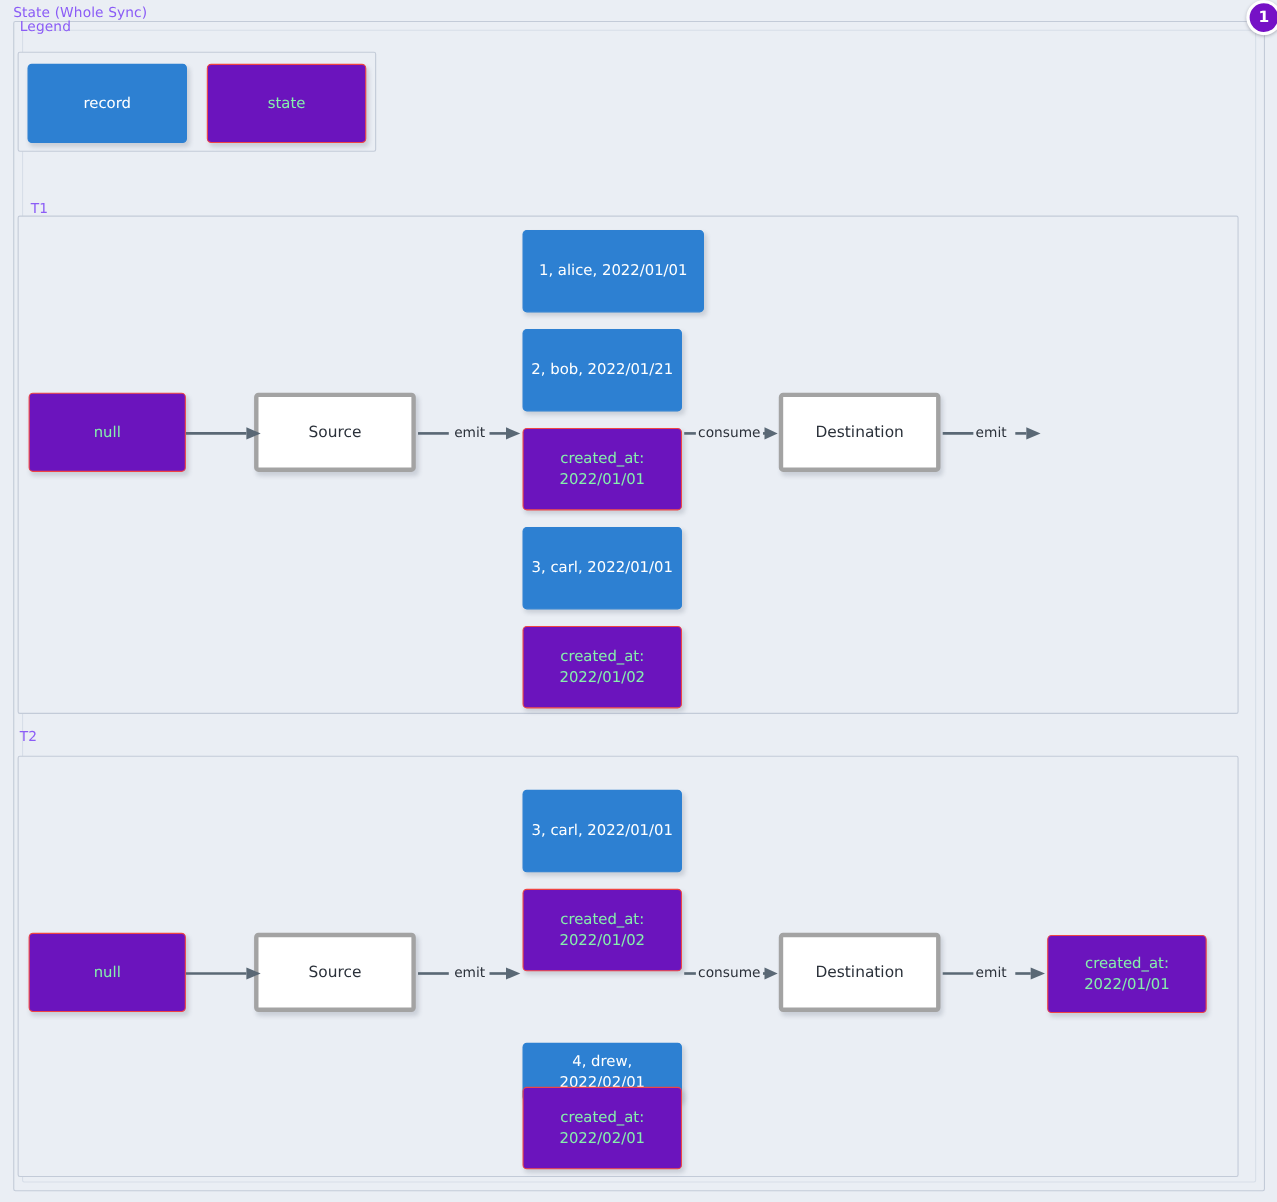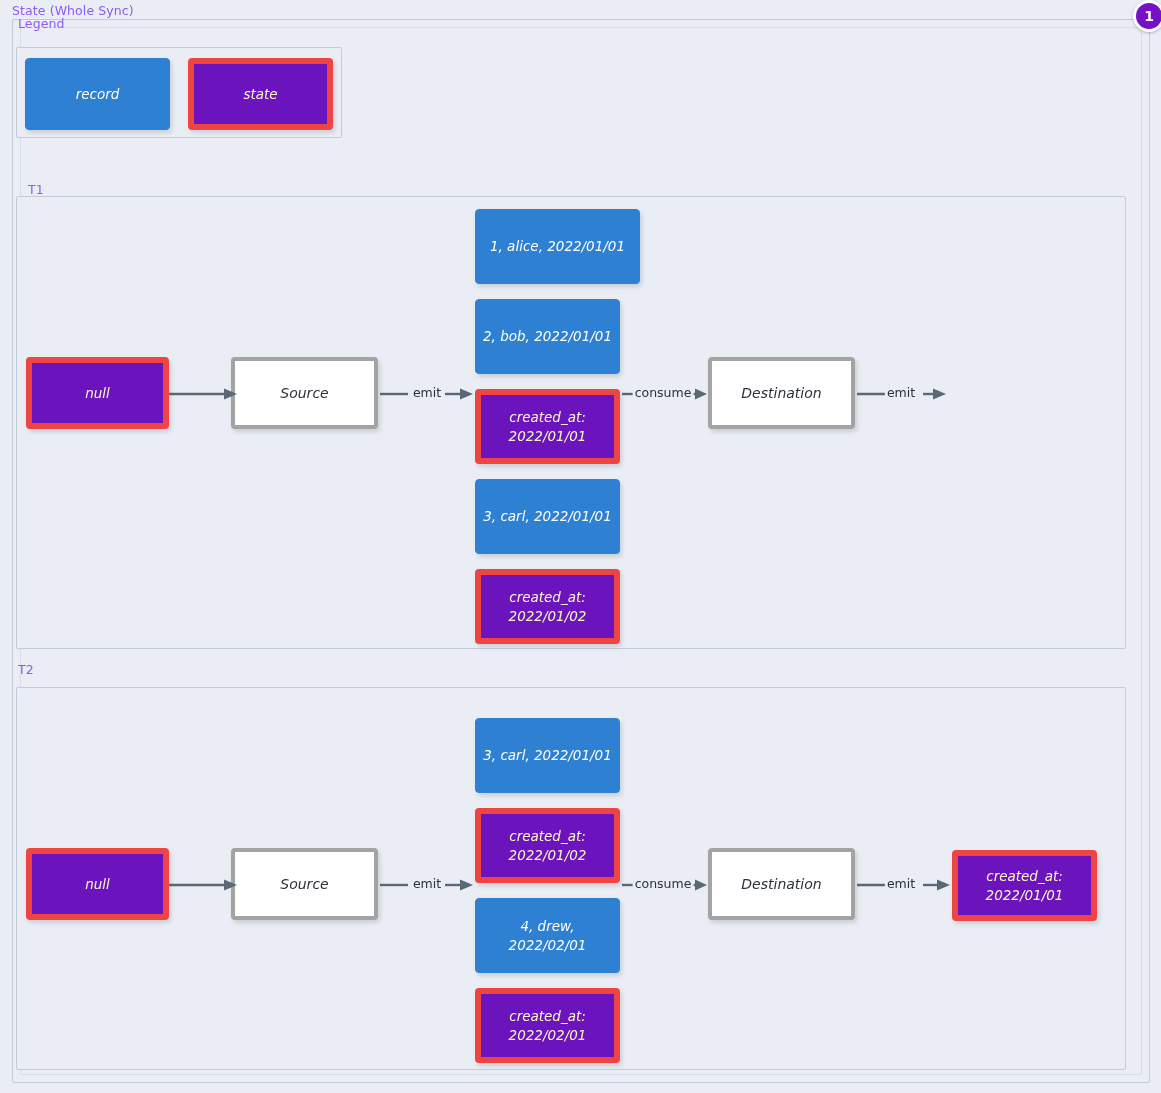--- a/index.html
+++ b/index.html
@@ -41,31 +41,30 @@
     border-radius: 4px;
     display: flex;
     align-items: center;
     justify-content: center;
     text-align: center;
     font-size: 13.5px;
     line-height: 19px;
     box-shadow: 2px 3px 4px rgba(90,100,120,0.22);
     padding: 2px 6px;
     white-space: pre-line;
-    font-style: italic;
   }
   .node.record {
     background: #2d80d2;
     color: #ffffff;
     border: 1px solid #2d80d2;
   }
   .node.state {
     background: #6b14bd;
-    color: #fef9c3;
-    border: 6px solid #ef4444;
+    color: #86efac;
+    border: 1px solid #ef4444;
   }
   .node.plain {
     background: #ffffff;
     color: #2b313a;
     border: 4px solid #a3a3a3;
     font-size: 14px;
   }
 
   
   .edge {
@@ -118,21 +117,21 @@
 <div class="node record" style="left:25px; top:58px; width:145px; height:72px;">record</div>
 <div class="node state" style="left:188px; top:58px; width:145px; height:72px;">state</div>
 
 <div class="frame-label" style="left:28px; top:183px;">T1</div>
 <div class="frame" style="left:16px; top:196px; width:1110px; height:453px;"></div>
 
 <div class="node state" style="left:26px; top:357px; width:143px; height:72px;">null</div>
 <div class="node plain" style="left:231px; top:357px; width:147px; height:72px;">Source</div>
 
 <div class="node record" style="left:475px; top:209px; width:165px; height:75px;">1, alice, 2022/01/01</div>
-<div class="node record" style="left:475px; top:299px; width:145px; height:75px;">2, bob, 2022/01/01</div>
+<div class="node record" style="left:475px; top:299px; width:145px; height:75px;">2, bob, 2022/01/21</div>
 <div class="node state" style="left:475px; top:389px; width:145px; height:75px;">created_at:
 2022/01/01</div>
 <div class="node record" style="left:475px; top:479px; width:145px; height:75px;">3, carl, 2022/01/01</div>
 <div class="node state" style="left:475px; top:569px; width:145px; height:75px;">created_at:
 2022/01/02</div>
 
 <div class="node plain" style="left:708px; top:357px; width:147px; height:72px;">Destination</div>
 
 <div class="edge" style="left:169px; top:386px;">
   <svg width="70" height="16" viewBox="0 0 70 16">
@@ -170,21 +169,21 @@
 
 <div class="frame-label" style="left:18px; top:663px;">T2</div>
 <div class="frame" style="left:16px; top:687px; width:1110px; height:383px;"></div>
 
 <div class="node state" style="left:26px; top:848px; width:143px; height:72px;">null</div>
 <div class="node plain" style="left:231px; top:848px; width:147px; height:72px;">Source</div>
 
 <div class="node record" style="left:475px; top:718px; width:145px; height:75px;">3, carl, 2022/01/01</div>
 <div class="node state" style="left:475px; top:808px; width:145px; height:75px;">created_at:
 2022/01/02</div>
-<div class="node record" style="left:475px; top:898px; width:145px; height:75px;">4, drew, 2022/02/01</div>
+<div class="node record" style="left:475px; top:948px; width:145px; height:53px;">4, drew, 2022/02/01</div>
 <div class="node state" style="left:475px; top:988px; width:145px; height:75px;">created_at:
 2022/02/01</div>
 
 <div class="node plain" style="left:708px; top:848px; width:147px; height:72px;">Destination</div>
 
 <div class="node state" style="left:952px; top:850px; width:145px; height:71px;">created_at:
 2022/01/01</div>
 
 <div class="edge" style="left:169px; top:877px;">
   <svg width="70" height="16" viewBox="0 0 70 16">

